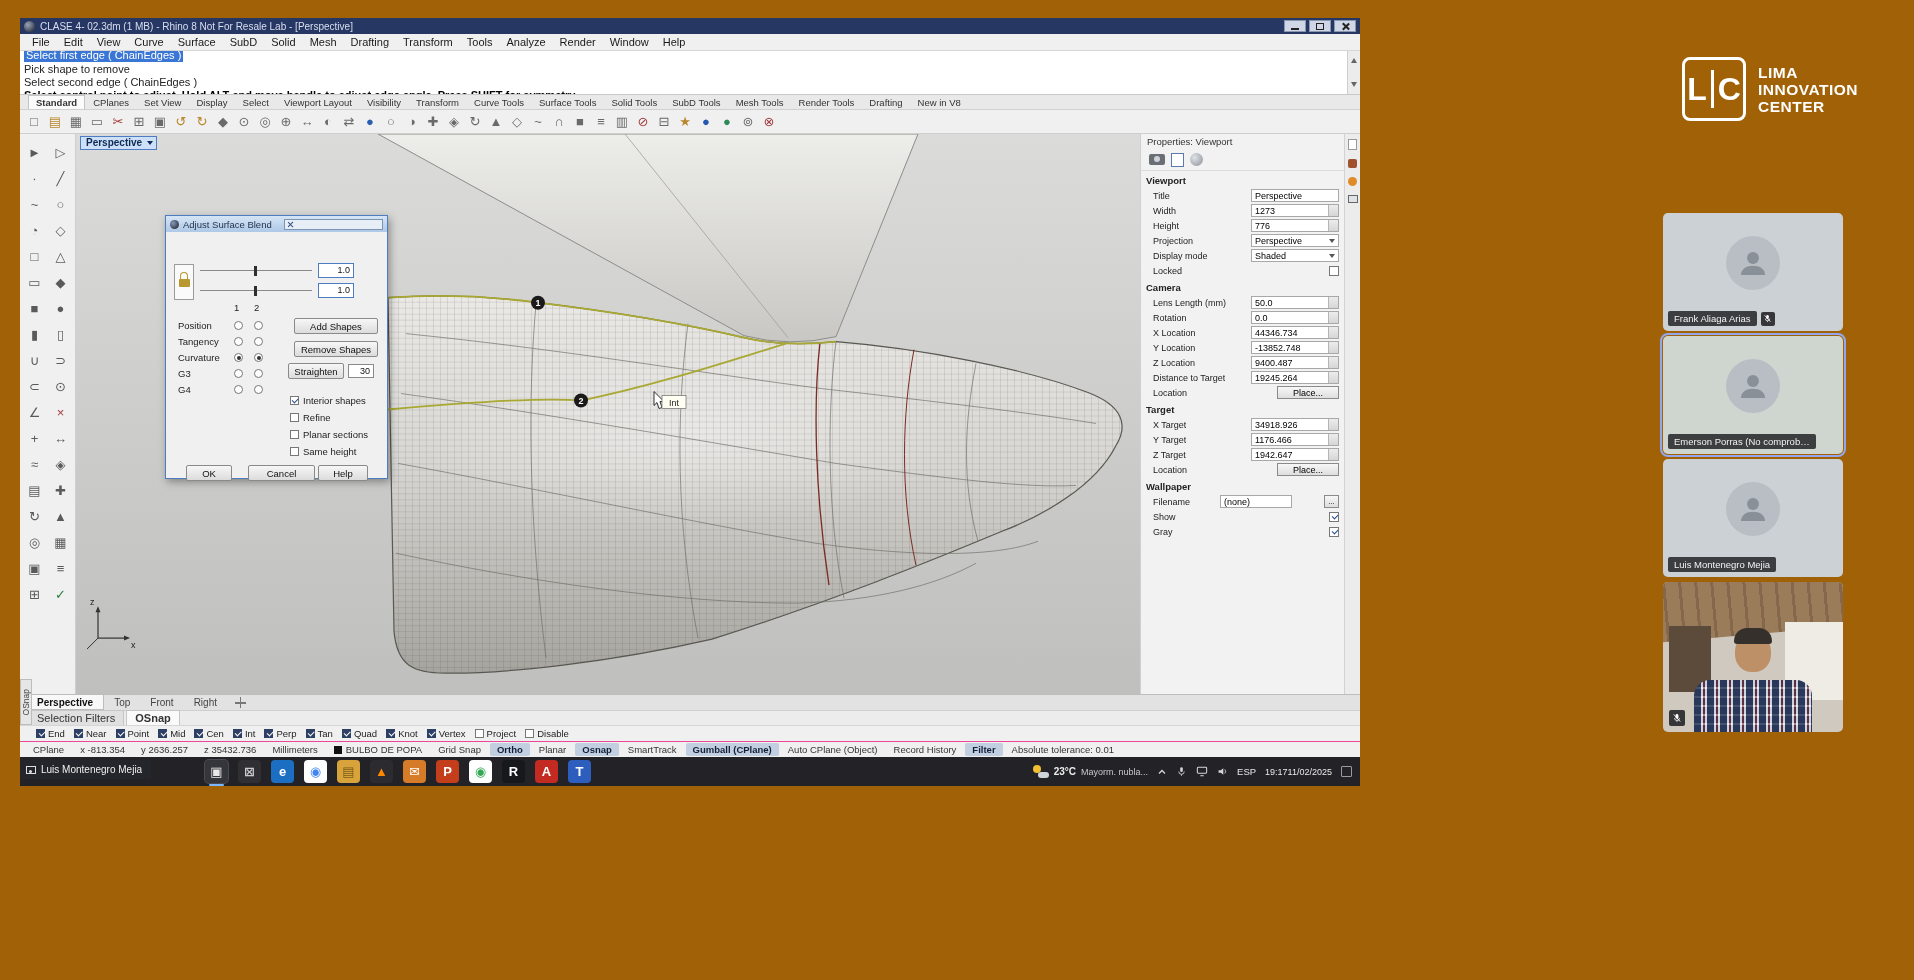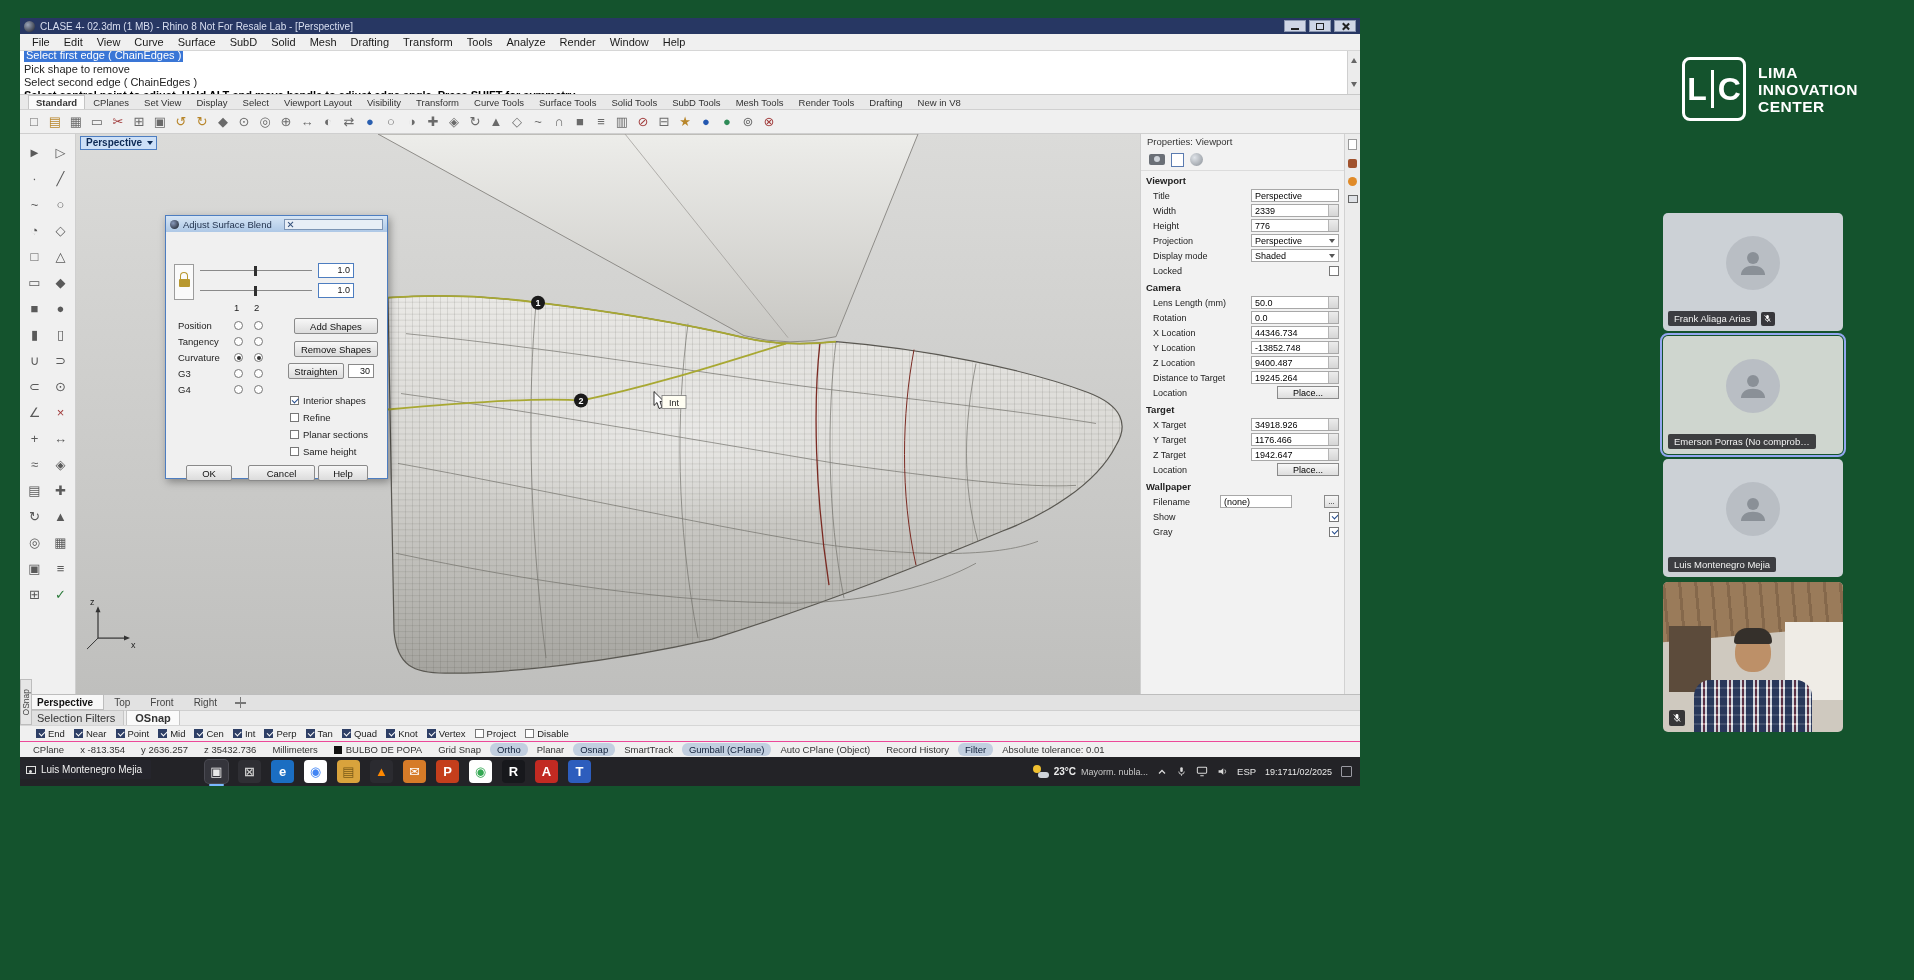--- a/index.html
+++ b/index.html
@@ -1,17 +1,17 @@
 <!DOCTYPE html>
 <html><head>
 <meta charset="utf-8">
 <style>
   html,body{margin:0;padding:0;background:#101a33;}
   *{box-sizing:border-box;font-family:"Liberation Sans","DejaVu Sans",sans-serif;}
-  .stage{position:relative;width:1914px;height:980px;background:#14532d;overflow:hidden;}
+  .stage{position:relative;width:1914px;height:980px;background:#a16207;overflow:hidden;}
 
   
   .share{position:absolute;left:20px;top:18px;width:1340px;height:768px;background:#f0f0f0;}
   .rhino{position:relative;width:1340px;height:739px;display:flex;flex-direction:column;background:#f0f0f0;}
 
   .titlebar{height:16px;background:#273763;display:flex;align-items:center;padding:0 4px;flex:none;}
   .rlogo{width:11px;height:11px;border-radius:50%;background:radial-gradient(circle at 35% 35%,#9aa4b8,#1a1d26);margin-right:5px;flex:none;}
   .wtitle{color:#d9dff0;font-size:10px;white-space:nowrap;overflow:hidden;flex:1;}
   .wbtns{display:flex;gap:3px;flex:none;}
   .wbtn{width:22px;height:12px;background:#cfd6e6;border:1px solid #8a96b0;display:flex;align-items:center;justify-content:center;cursor:pointer;}
@@ -135,21 +135,21 @@
 
   .osnaprow{height:16px;background:#f0f0f0;border-top:1px solid #d6d6d6;display:flex;align-items:center;gap:9px;padding-left:16px;flex:none;}
   .oitem{display:flex;align-items:center;gap:3px;cursor:pointer;}
   .obox{width:9px;height:9px;border:1px solid #777;background:#fff;position:relative;display:block;}
   .oitem.on .obox{background:#2e3f66;border-color:#2e3f66;}
   .oitem.on .obox::after{content:"";position:absolute;left:1.5px;top:1px;width:5px;height:2.5px;border-left:1.5px solid #fff;border-bottom:1.5px solid #fff;transform:rotate(-45deg);}
   .otext{font-size:9.5px;color:#222;}
 
   .statusrow{height:16px;background:#f0f0f0;border-top:1px solid #ec4899;display:flex;align-items:center;gap:2px;padding:0 6px;flex:none;white-space:nowrap;}
   .sitem{font-size:9.5px;color:#333;padding:1px 7px;border-radius:2px;cursor:pointer;display:flex;align-items:center;}
-  .sitem.active{background:#c2cfe0;color:#10203a;font-weight:normal;border-radius:6px;}
+  .sitem.active{background:#c2cfe0;color:#10203a;font-weight:bold;}
   .sitem .sw{display:none;}
   .sitem.swatch .sw{display:inline-block;width:8px;height:8px;background:#111;margin-right:4px;}
 
   .vtab{position:absolute;left:0;bottom:32px;width:12px;height:46px;background:#e6e6e6;border:1px solid #bdbdbd;display:flex;align-items:center;justify-content:center;cursor:pointer;}
   .vtab span{writing-mode:vertical-rl;transform:rotate(180deg);font-size:8.5px;color:#444;}
 
   
   .taskbar{position:relative;width:1340px;height:29px;background:#232327;display:flex;align-items:center;}
   .tapps{display:flex;align-items:center;gap:10px;margin-left:185px;}
   .tapp{position:relative;width:23px;height:23px;border-radius:4px;display:flex;align-items:center;justify-content:center;cursor:pointer;flex:none;}
@@ -531,21 +531,21 @@
           <div class="pgroup">
 
               <div class="prow">
                 <span class="plabel">Title</span>
                 <span class="pval">Perspective</span>
 
               </div>
 
               <div class="prow k-spin">
                 <span class="plabel">Width</span>
-                <span class="pval">2339</span>
+                <span class="pval">1273</span>
 
               </div>
 
               <div class="prow k-spin">
                 <span class="plabel">Height</span>
                 <span class="pval">776</span>
 
               </div>
 
               <div class="prow k-sel">

